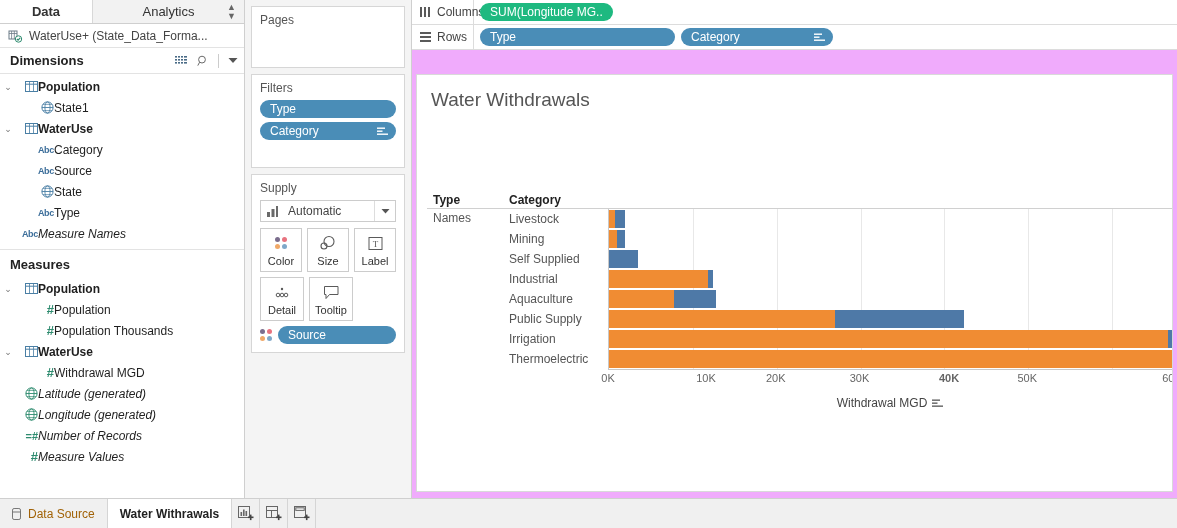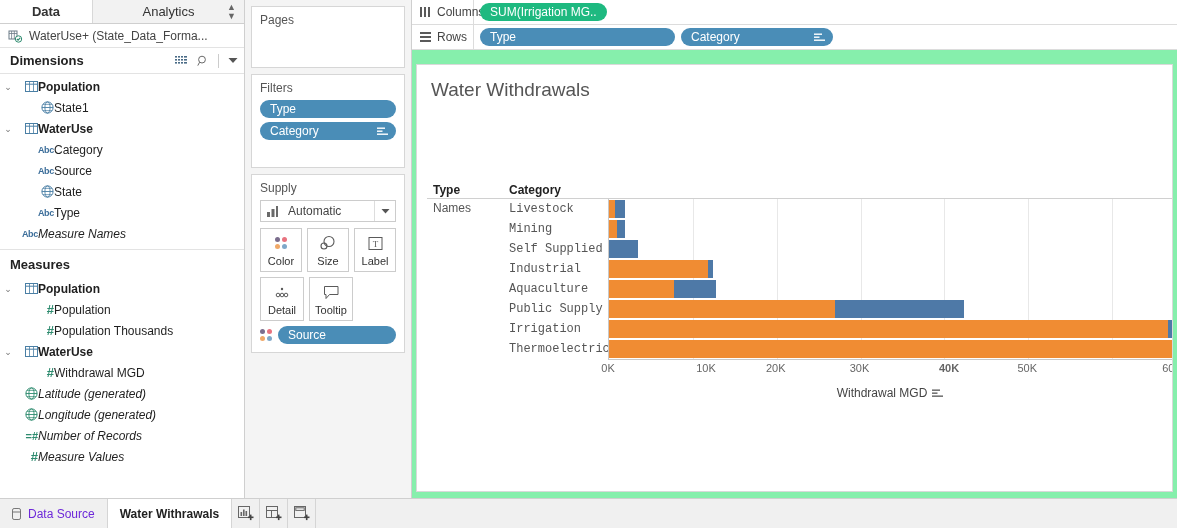--- a/index.html
+++ b/index.html
@@ -66,46 +66,46 @@
   .dots4 i { width:5px; height:5px; border-radius:50%; display:block;}
 
   
   .viewpane { flex:1; display:flex; flex-direction:column; background:#fff; min-width:0; }
   .shelf { display:flex; align-items:center; height:25px; border-bottom:1px solid #dcdcdc; background:#fff; }
   .shelf-label { width:62px; display:flex; align-items:center; gap:6px; padding-left:8px; font-size:12px; color:#444;
                  border-right:1px solid #dcdcdc; height:100%; }
   .shelf-field { flex:1; display:flex; align-items:center; gap:6px; padding-left:6px; }
   .shelf .pill { margin-bottom:0; min-width:0; }
 
-  .canvaswrap { flex:1; background:#86efac; padding:14px 4px 6px 4px; min-height:0; }
+  .canvaswrap { flex:1; background:#f0abfc; padding:24px 4px 6px 4px; min-height:0; }
   .canvas { background:#fff; border:1px solid #d9d9d9; height:100%; position:relative; overflow:hidden; }
   .viz-title { font-size:19px; color:#555; padding:14px 0 0 14px; font-weight:normal; }
 
   .hdr-type { position:absolute; left:16px; top:118px; font-size:12px; font-weight:bold; color:#222; }
   .hdr-cat  { position:absolute; left:92px; top:118px; font-size:12px; font-weight:bold; color:#222; }
   .hdr-rule { position:absolute; left:10px; right:0; top:133px; height:1px; background:#d0d0d0; }
   .type-val { position:absolute; left:16px; top:136px; font-size:12px; color:#555; }
 
   .plot { position:absolute; left:0; top:134px; right:0; height:160px; }
-  .rowlabels { position:absolute; left:92px; top:0; width:98px;font-family:Liberation Mono, monospace; }
+  .rowlabels { position:absolute; left:92px; top:0; width:98px; }
   .rowlabel { height:20px; line-height:20px; font-size:12px; color:#555; white-space:nowrap; }
   .plotarea { position:absolute; left:191px; top:0; right:0; height:160px; border-left:1px solid #c8c8c8; }
   .gridline { position:absolute; top:0; bottom:0; width:1px; background:#e8e8e8; }
   .barrow { height:20px; position:relative; }
   .seg { position:absolute; top:1px; height:18px; }
 
   .axis { position:absolute; left:191px; right:0; top:294px; height:1px; background:#c8c8c8;}
   .ticks { position:absolute; left:191px; right:0; top:297px; height:16px; }
   .tick { position:absolute; font-size:11px; color:#666; transform:translateX(-50%); white-space:nowrap;}
   .axis-title { position:absolute; top:321px; left:191px; right:0; text-align:center; font-size:12px; color:#444;
                 display:flex; align-items:center; justify-content:center; gap:5px;}
 
   
   .tabbar { height:30px; background:#f0f0f0; border-top:1px solid #cfcfcf; display:flex; align-items:stretch; }
-  .tb-item { display:flex; align-items:center; gap:7px; padding:0 12px; font-size:12px; color:#6d28d9;
+  .tb-item { display:flex; align-items:center; gap:7px; padding:0 12px; font-size:12px; color:#a16207;
              border-right:1px solid #d5d5d5; }
   .tb-item.active { background:#fff; color:#222; font-weight:bold; }
   .tb-icon { width:28px; display:flex; align-items:center; justify-content:center; border-right:1px solid #d5d5d5; }
   .tb-spacer { flex:1; }
   svg { display:block; }
 </style>
 </head>
 <body>
 
 <div class="app">
@@ -471,21 +471,21 @@
               <rect x="0" y="0" width="2" height="10"></rect>
                   <rect x="4" y="0" width="2" height="10"></rect>
                   <rect x="8" y="0" width="2" height="10"></rect>
             </g>
               </svg>
           </span>
           <span>Columns</span>
         </div>
         <div class="shelf-field">
           <div class="pill green">
-            <span>SUM(Irrigation MG..</span>
+            <span>SUM(Longitude MG..</span>
           </div>
         </div>
       </div>
 
       <div class="shelf">
         <div class="shelf-label">
           <span>
             <svg width="11" height="10" viewBox="0 0 11 10">
                 <g fill="#5a5a5a">
               <rect x="0" y="0" width="11" height="2"></rect>

